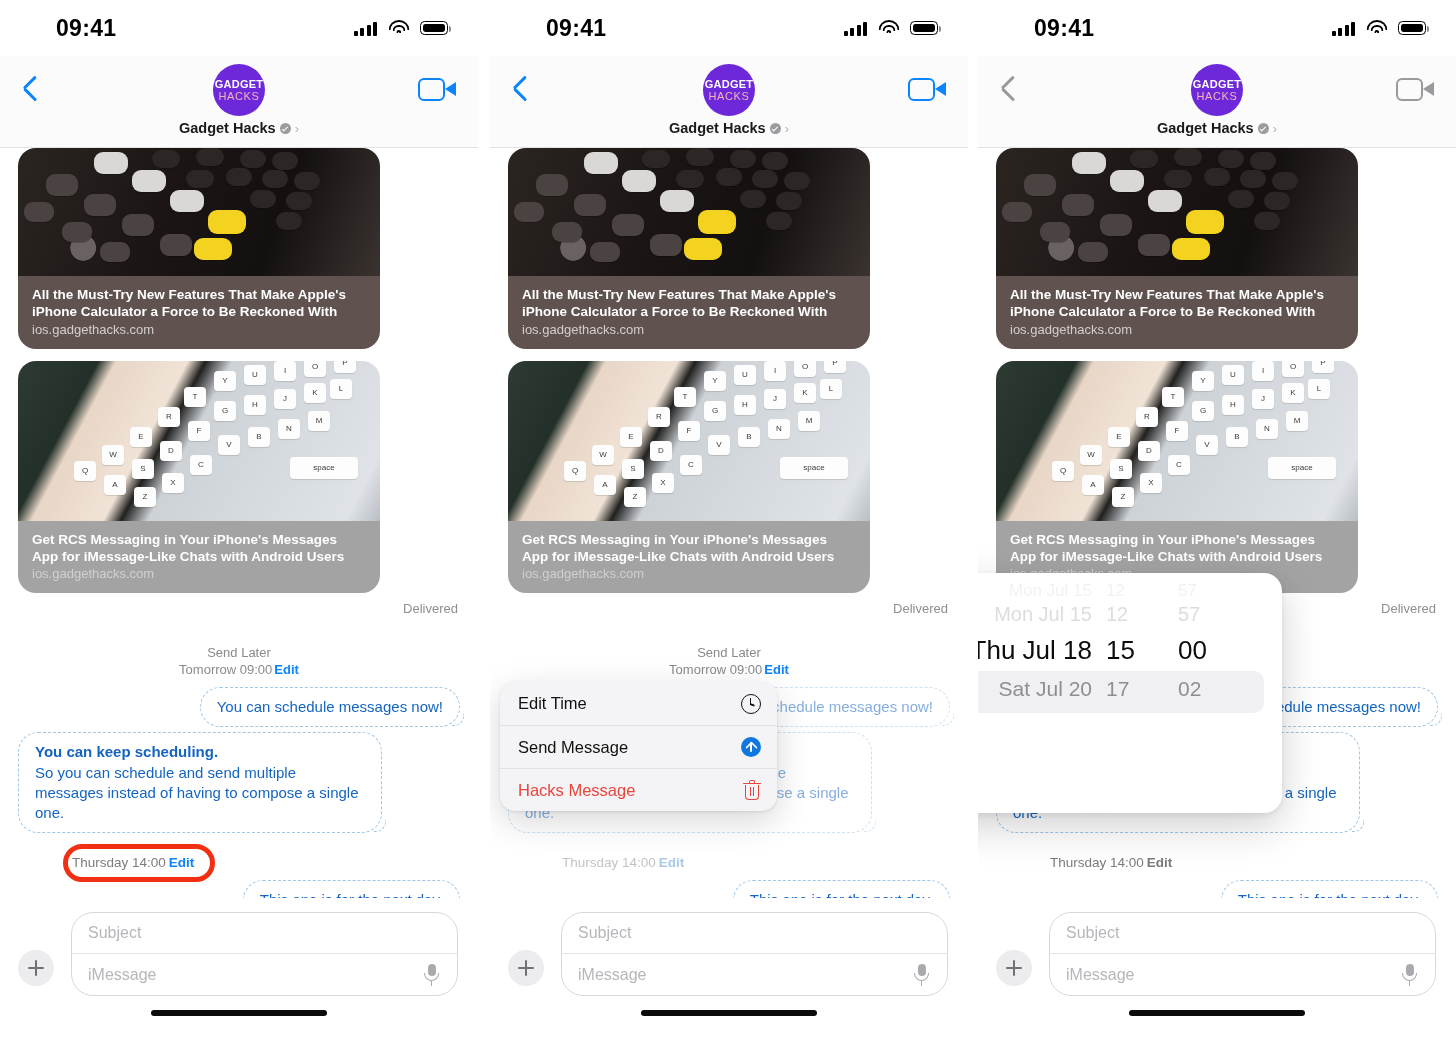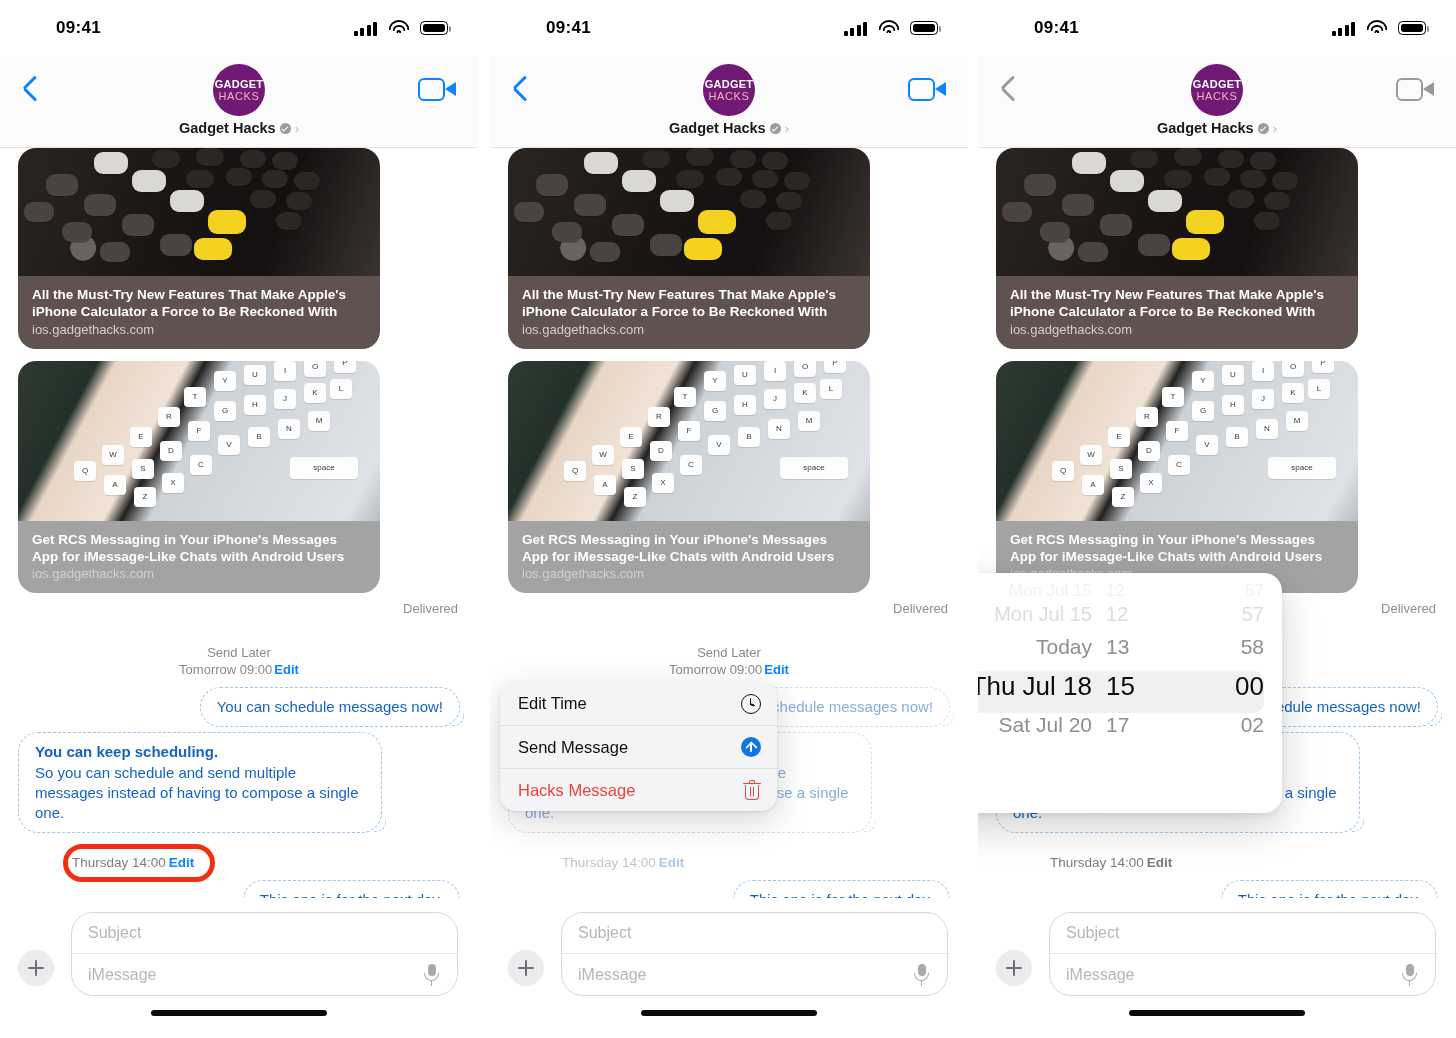--- a/index.html
+++ b/index.html
@@ -22,21 +22,21 @@
   .panel.p1 { margin-left:0px; }
   .panel.p2 { margin-left:12px; }
   .panel.p3 { margin-left:10px; }
 
   
   .statusbar {
     position:relative; height:56px;
     display:flex; align-items:center; justify-content:space-between;
     padding:0 30px 0 56px;
   }
-  .clock { font-size:17px; font-weight:700; color:#000; letter-spacing:.3px; }
+  .clock { font-size:23px; font-weight:700; color:#000; letter-spacing:.3px; }
   .status-icons { display:flex; align-items:center; gap:11px; }
   .cell { display:flex; align-items:flex-end; gap:2.5px; height:15px; }
   .cell i { display:block; width:4px; background:#000; border-radius:1px; }
   .cell i:nth-child(1){ height:5px; }
   .cell i:nth-child(2){ height:8px; }
   .cell i:nth-child(3){ height:11px; }
   .cell i:nth-child(4){ height:14px; }
   .wifi { position:relative; width:21px; height:16px; }
   .wifi span { position:absolute; left:50%; transform:translateX(-50%);
     border:2.4px solid #000; border-bottom:none; border-radius:50% 50% 0 0 / 100% 100% 0 0; }
@@ -60,21 +60,21 @@
     content:""; position:absolute; left:6px; width:17px; height:3.4px; background:#0b84fe; border-radius:2px;
   }
   .chev-back::before{ top:17px; transform:rotate(-45deg); transform-origin:left center; }
   .chev-back::after { top:17px; transform:rotate(45deg);  transform-origin:left center; }
   .dim .chev-back::before,.dim .chev-back::after{ background:#9a9a9e; }
 
   .contact { position:absolute; left:50%; top:8px; transform:translateX(-50%);
      display:flex; flex-direction:column; align-items:center; gap:4px; cursor:pointer; }
   .avatar {
     width:52px; height:52px; border-radius:50%;
-    background:#701a75; display:flex; flex-direction:column;
+    background:#6d28d9; display:flex; flex-direction:column;
     align-items:center; justify-content:center; line-height:1;
     box-shadow:inset 0 0 0 0 #000;
   }
   .avatar .lg1 { font-size:11px; font-weight:700; color:#fff; letter-spacing:.2px; }
   .avatar .lg2 { font-size:11px; font-weight:400; color:#f3b4b4; letter-spacing:.6px; margin-top:1px;}
   .contact-row { display:flex; align-items:center; gap:4px; }
   .contact-name { font-size:14.5px; font-weight:700; color:#1a1a1a; }
   .verified { width:11px; height:11px; border-radius:50%; background:#9b9ba0; position:relative; }
   .verified::after{ content:""; position:absolute; left:2.6px; top:4.3px; width:4.5px; height:2px;
     border-left:1.4px solid #fff; border-bottom:1.4px solid #fff; transform:rotate(-45deg); }
@@ -209,21 +209,21 @@
     z-index:40; overflow:hidden;
   }
   .picker-inner { position:relative; height:100%; padding-top:10px; }
   .pk-sel {
     position:absolute; left:18px; right:18px; top:98px; height:42px;
     background:#f0f0f2; border-radius:10px;
   }
   .pk-row { position:relative; display:flex; align-items:center; height:36px; z-index:2; }
   .pk-col-date { width:196px; text-align:right; padding-right:14px; }
   .pk-col-h { width:72px; text-align:left; }
-  .pk-col-m { width:86px; text-align:right; }
+  .pk-col-m { width:86px; text-align:left; }
   .pk-row span { font-size:21px; color:#8e8e93; }
   .pk-row.sel { height:42px; }
   .pk-row.sel span { font-size:26px; color:#0c0c0c; font-weight:400; }
   .pk-row.f1 { opacity:.30; height:30px; }
   .pk-row.f1 span { font-size:20px; }
   .pk-row.f2 { opacity:.12; height:16px; }
   .pk-row.f2 span { font-size:17px; }
   .picker-tail { position:absolute; left:50%; transform:translateX(-50%); bottom:-15px;
      width:0; height:0; border-left:15px solid transparent; border-right:15px solid transparent;
      border-top:16px solid #ffffff; filter:drop-shadow(0 6px 5px rgba(0,0,0,.08)); }
@@ -741,25 +741,20 @@
         <div class="pk-row f2">
           <span class="pk-col-date">Mon Jul 15</span>
           <span class="pk-col-h">12</span>
           <span class="pk-col-m">57</span>
         </div>
         <div class="pk-row f1">
           <span class="pk-col-date">Mon Jul 15</span>
           <span class="pk-col-h">12</span>
           <span class="pk-col-m">57</span>
         </div>
-        <div class="pk-row">
-          <span class="pk-col-date">Today</span>
-          <span class="pk-col-h">13</span>
-          <span class="pk-col-m">58</span>
-        </div>
         <div class="pk-row sel">
           <span class="pk-col-date">Thu Jul 18</span>
           <span class="pk-col-h">15</span>
           <span class="pk-col-m">00</span>
         </div>
         <div class="pk-row">
           <span class="pk-col-date">Sat Jul 20</span>
           <span class="pk-col-h">17</span>
           <span class="pk-col-m">02</span>
         </div>

